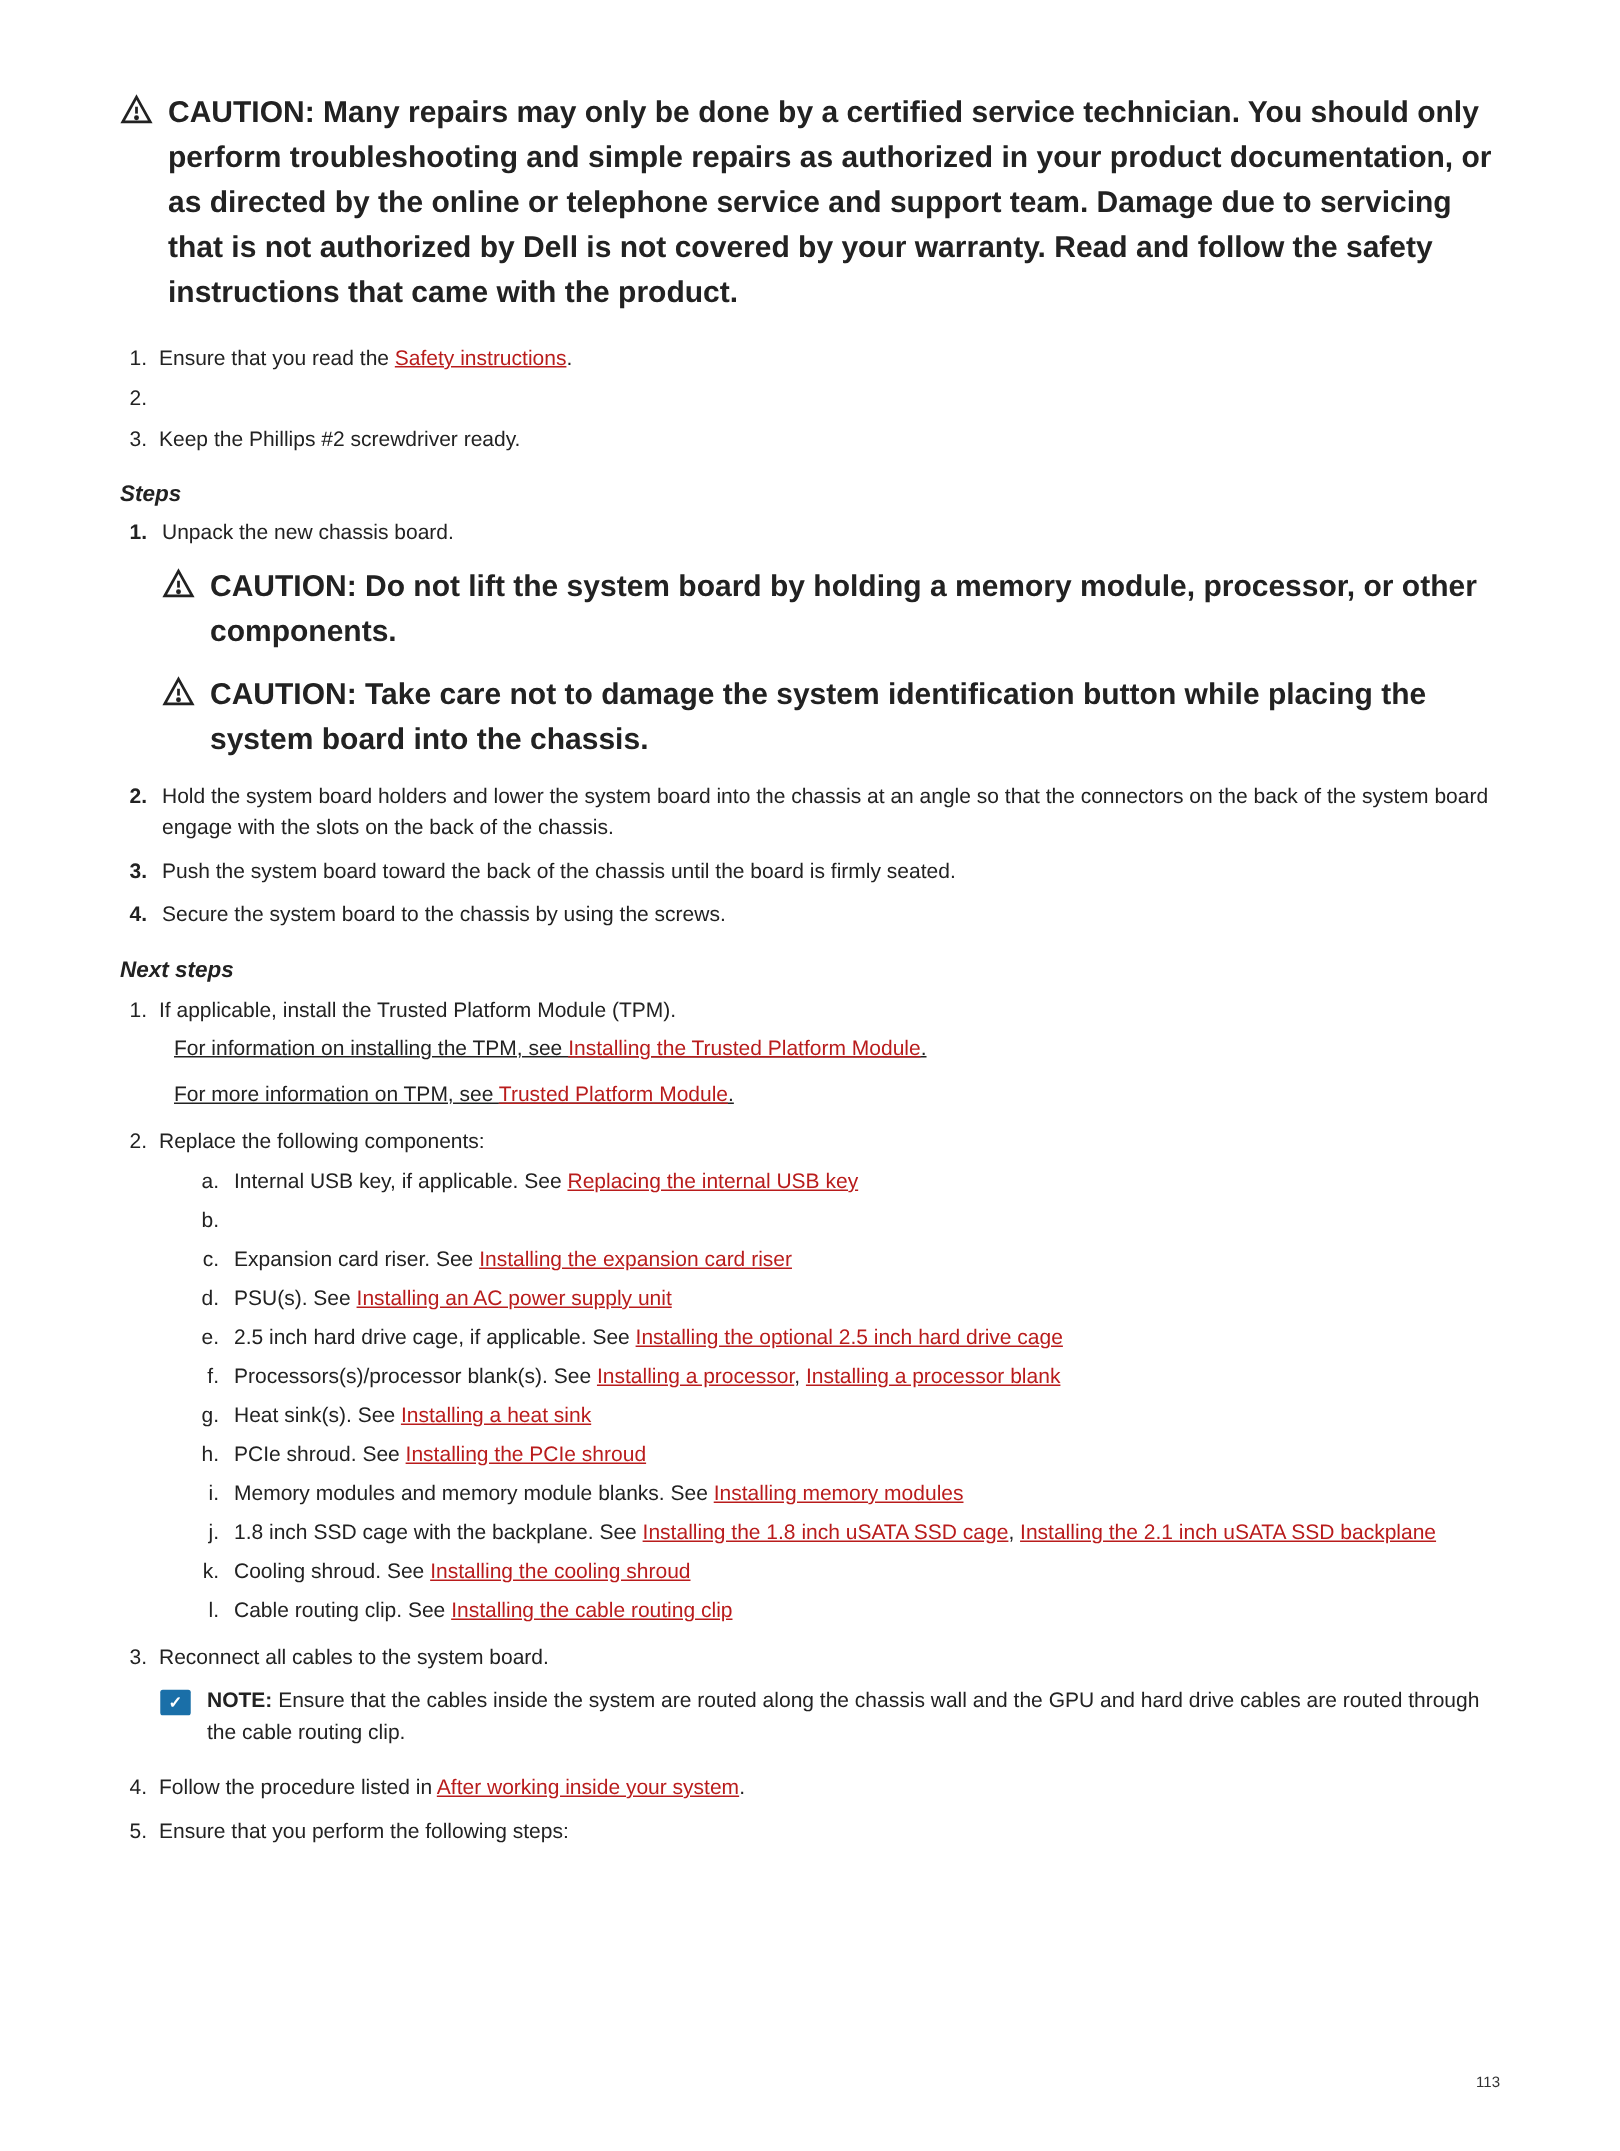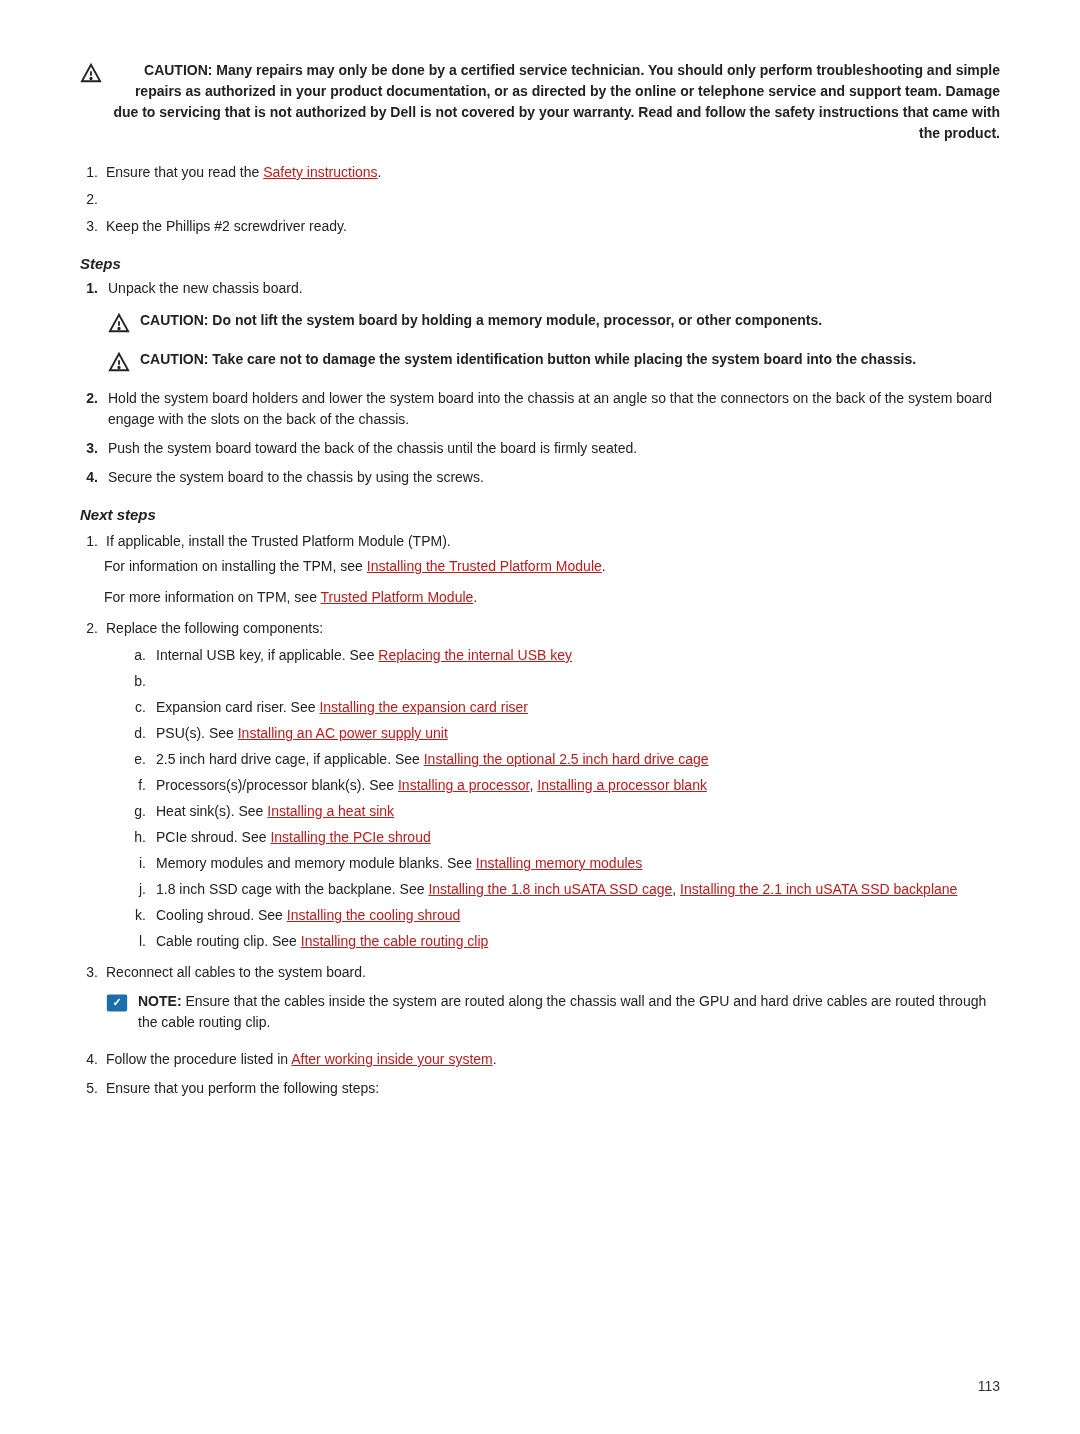--- a/index.html
+++ b/index.html
@@ -21,23 +21,22 @@
     }
     .caution-icon {
       flex-shrink: 0;
       margin-top: 2px;
     }
     .caution-icon svg {
       width: 22px;
       height: 22px;
     }
     .caution-text {
-      font-size: 14px;
-      line-height: 1.5;
-      text-align: right;
+      font-size: 20px;
+      line-height: 1.5;
     }
     .caution-text strong {
       font-weight: bold;
     }
     .numbered-list {
       list-style: none;
       counter-reset: main-counter;
       margin-bottom: 14px;
     }
     .numbered-list > li {
@@ -105,27 +104,28 @@
       font-size: 14px;
       line-height: 1.5;
     }
     .note-text strong {
       font-weight: bold;
     }
     .page-number {
       position: absolute;
       bottom: 40px;
       right: 80px;
-      font-size: 14px;
+      font-size: 10px;
       color: #333;
     }
     .tpm-indent {
-      margin-left: 24px;
+      margin-left: 36px;
       margin-top: 4px;
       line-height: 1.5;
+      text-decoration: underline;
     }
     .tpm-gap {
       margin-top: 10px;
     }
   </style>
 </head>
 <body>
 
 <div class="caution-block">
   <div class="caution-icon">

